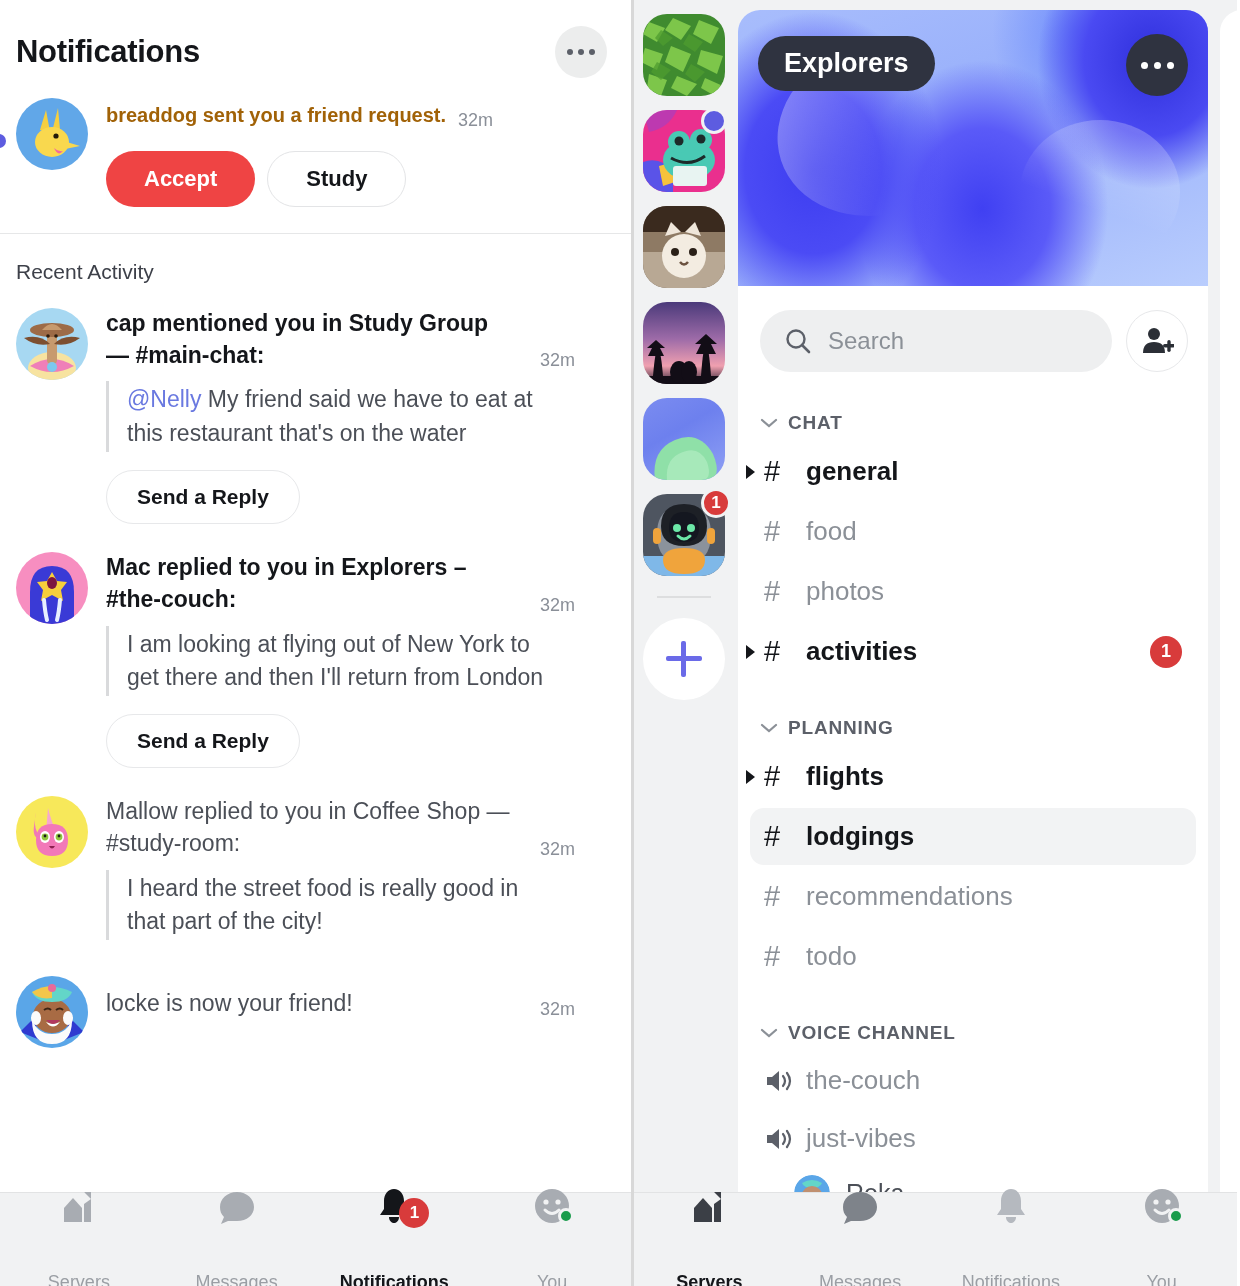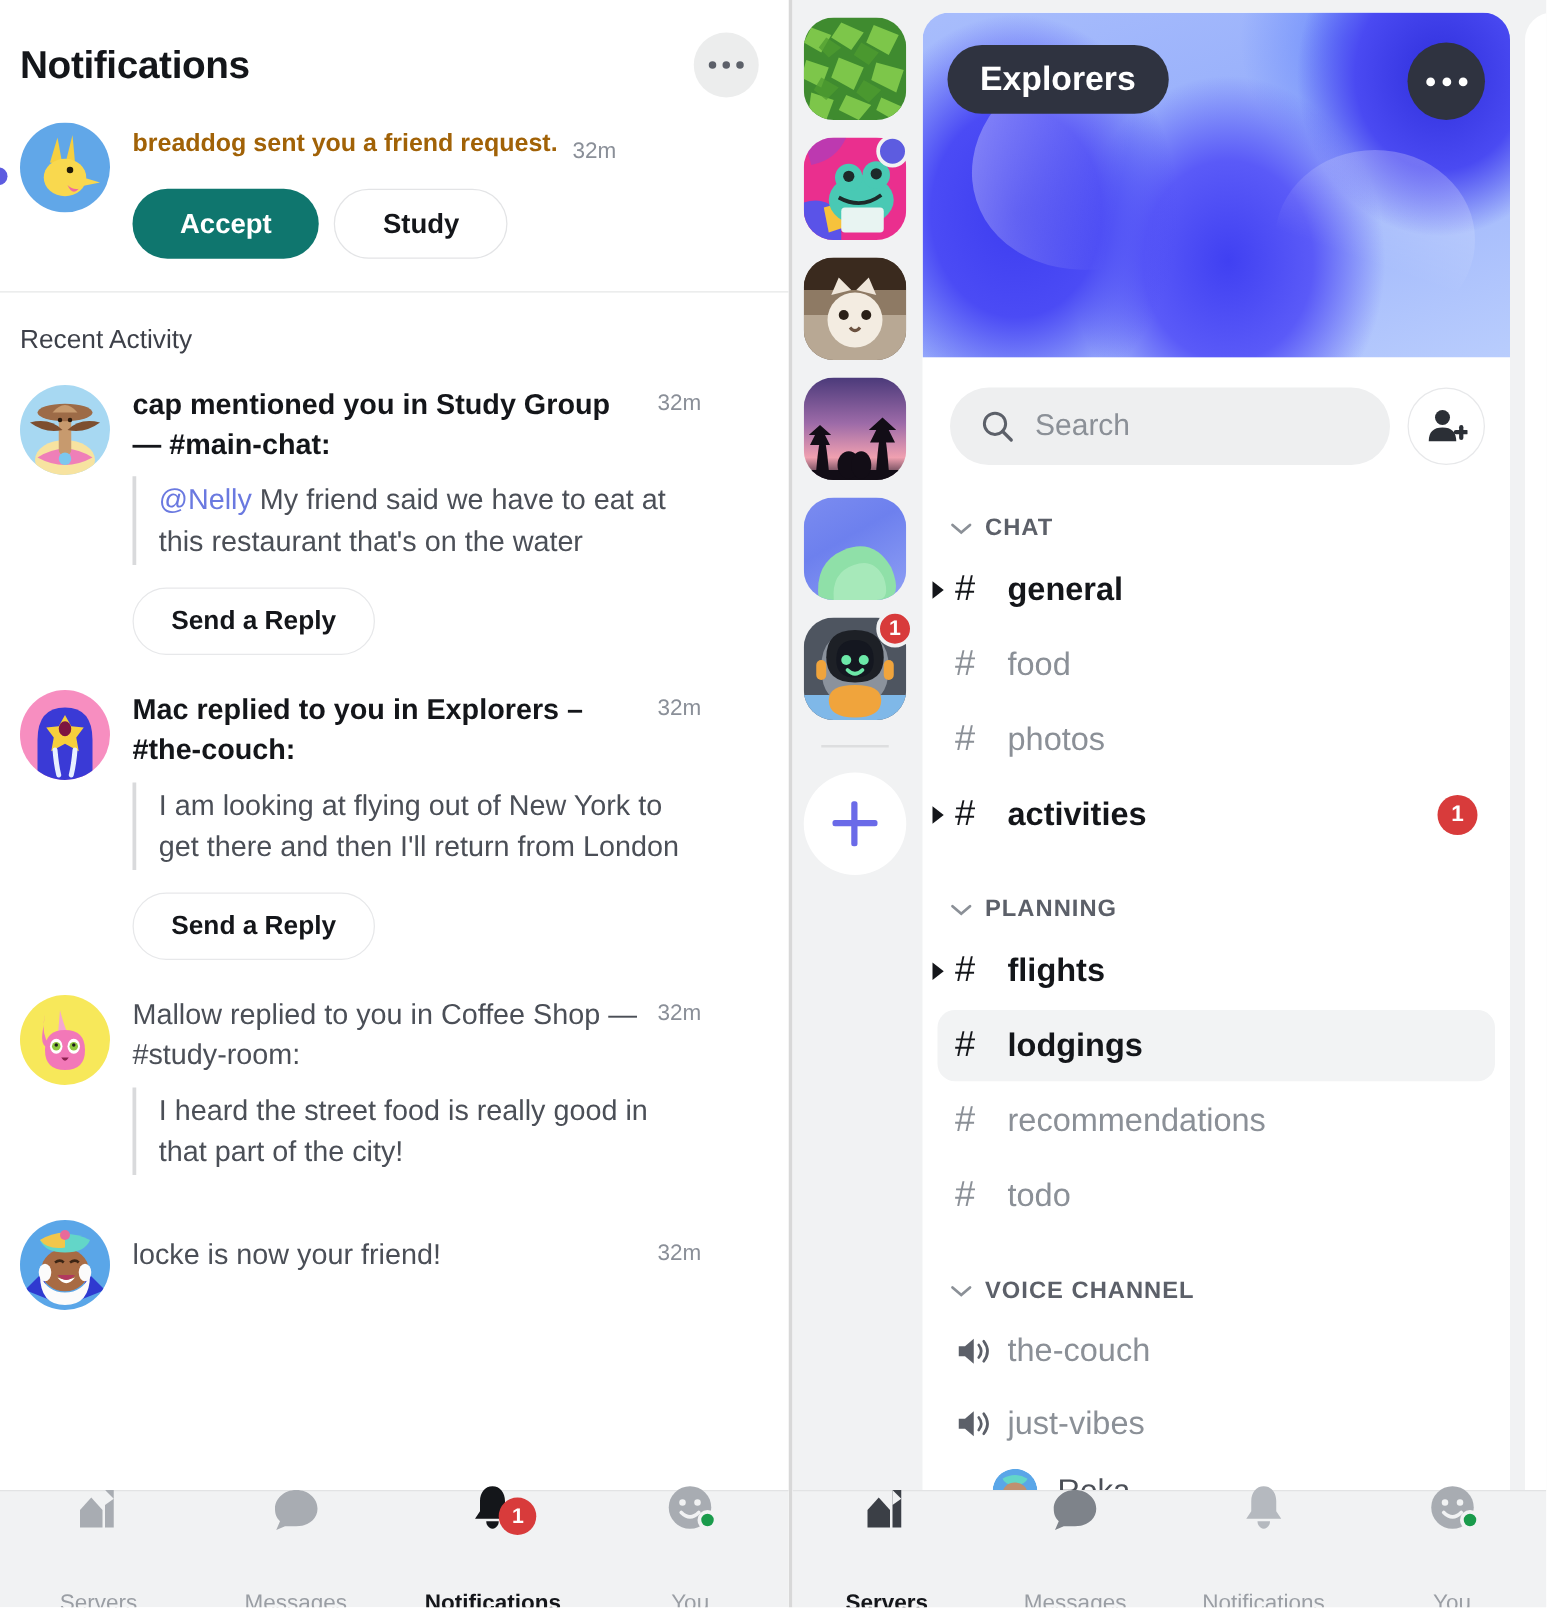--- a/index.html
+++ b/index.html
@@ -43,35 +43,35 @@
   }
   .avatar {
     width: 72px; height: 72px; border-radius: 50%; flex: 0 0 72px;
     position: relative; overflow: hidden;
   }
   .fr-body { flex: 1; padding-top: 4px; }
   .fr-text { font-size: 20px; line-height: 1.32; font-weight: bold; color: #a16207; max-width: 400px; }
   .fr-time { font-size: 18px; color: #8a8f98; padding-top: 8px; }
   .fr-btns { display: flex; gap: 12px; margin-top: 20px; }
   .btn-accept {
-    background: #0f766e; color: #ffffff; font-size: 22px; font-weight: bold;
+    background: #ef4444; color: #ffffff; font-size: 22px; font-weight: bold;
     padding: 14px 38px; border-radius: 30px; border: none; cursor: pointer;
     font-family: "Liberation Sans", sans-serif;
   }
   .btn-ignore {
     background: #ffffff; color: #14161a; font-size: 22px; font-weight: bold;
     padding: 14px 38px; border-radius: 30px; border: 1.5px solid #e3e4e6; cursor: pointer;
     font-family: "Liberation Sans", sans-serif;
   }
 
   .recent-title { font-size: 21px; color: #3d4049; padding: 26px 16px 10px 16px; }
 
   .act-item { display: flex; gap: 18px; padding: 14px 18px 14px 16px; }
   .act-body { flex: 1; min-width: 0; }
-  .act-head-row { display: flex; align-items: flex-start; gap: 10px; }
+  .act-head-row { display: flex; align-items: flex-end; gap: 24px; }
   .act-head { flex: 1; font-size: 23px; line-height: 1.38; color: #14161a; max-width: 410px; }
   .act-head.strong { font-weight: bold; }
   .act-head.muted { color: #4b4f57; }
   .act-time { font-size: 18px; color: #8a8f98; white-space: nowrap; padding-top: 4px; }
   .act-quote {
     border-left: 3px solid #d9dadc; padding: 2px 0 2px 18px; margin-top: 10px;
     font-size: 23px; line-height: 1.45; color: #4b4f57; max-width: 455px;
   }
   .mention { color: #6a79e0; }
   .btn-reply {

